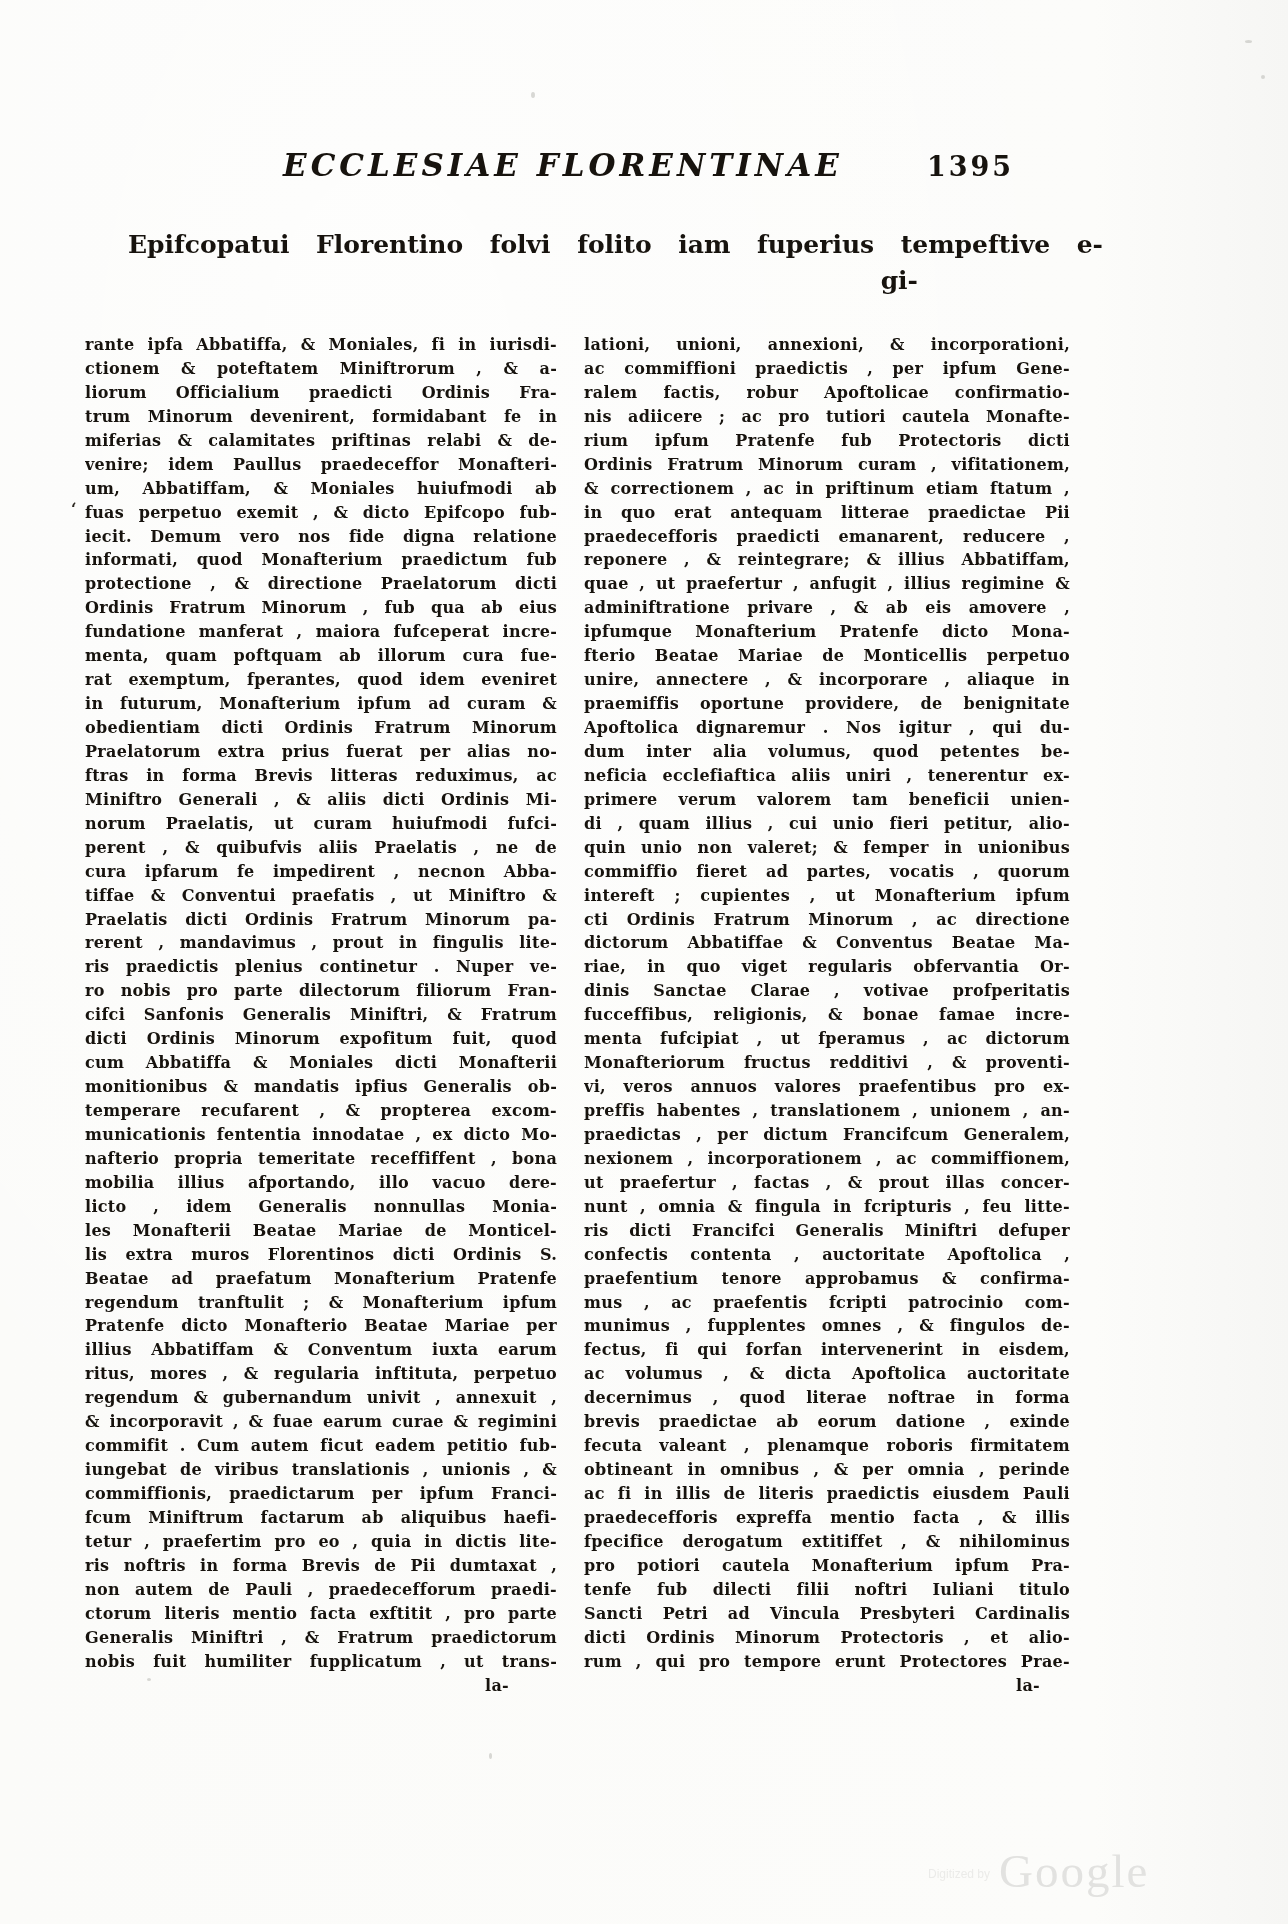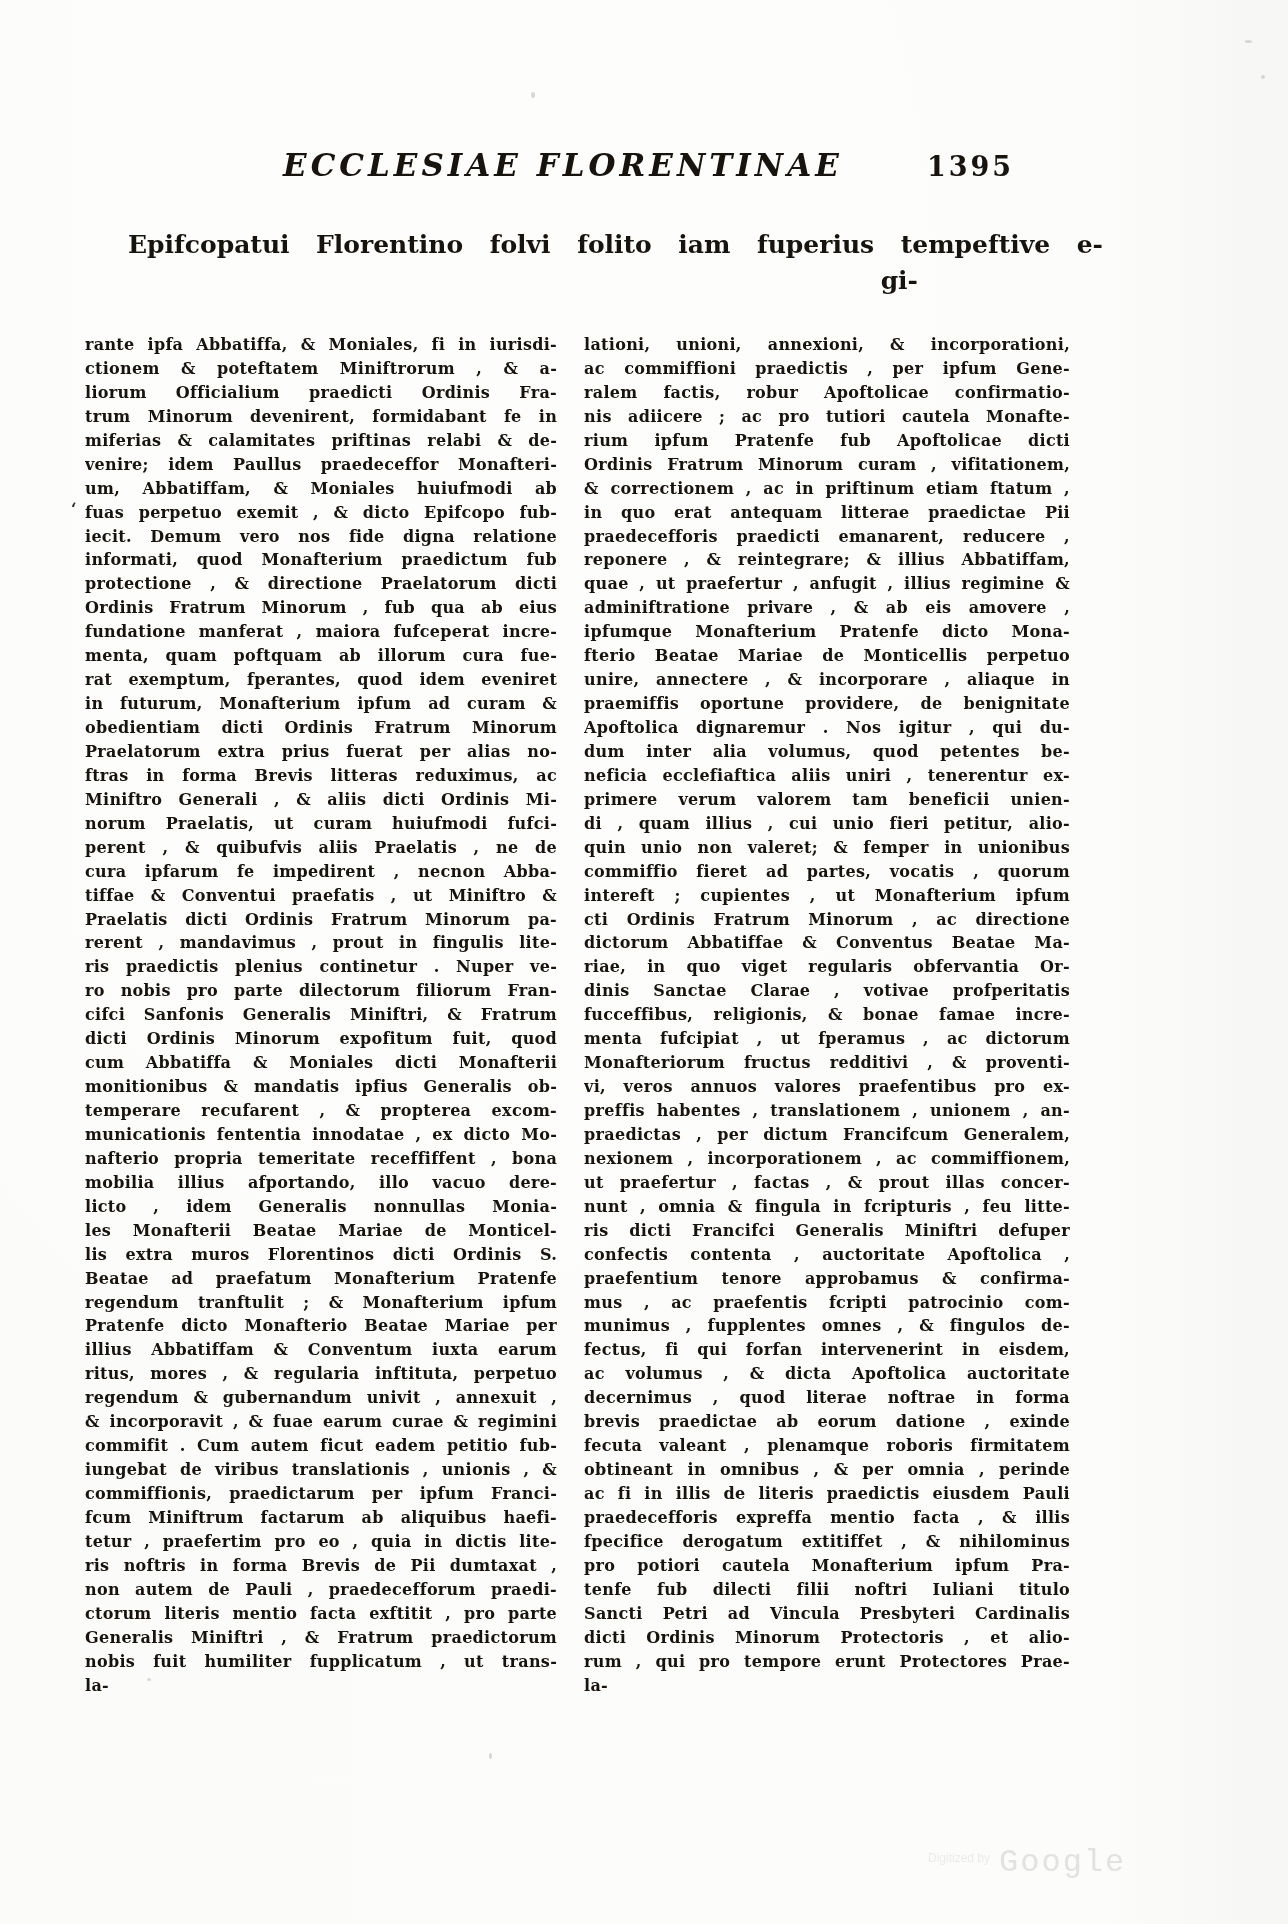--- a/index.html
+++ b/index.html
@@ -41,36 +41,36 @@
 
   
   .columns { position: absolute; top: 333px; left: 85px; width: 985px; display: flex; gap: 27px; }
   .column { font-weight: bold; font-size: 16px; line-height: 23.95px; letter-spacing: 0.3px; }
   .column.col-left  { width: 477px; }
   .column.col-right { width: 491px; }
   .text-line {
     text-align: justify; text-align-last: justify; -moz-text-align-last: justify;
     height: 23.95px; overflow: hidden;
   }
-  .catchword { text-align: left; height: 23.95px; }
+  .catchword { text-align: right; height: 23.95px; }
   .catchword-left  { padding-right: 48px; }
   .catchword-right { padding-right: 30px; }
 
   
   .margin-mark { position: absolute; left: 71px; top: 500px; font-size: 16px; font-weight: bold; color: #2a251e; }
 
   
   .watermark { position: absolute; top: 1844px; left: 928px; white-space: nowrap; filter: blur(0.4px); }
   .wm-prefix {
     font-family: "Liberation Sans", sans-serif;
     font-size: 12px; color: #ebebe9; vertical-align: 9px; margin-right: 9px;
   }
   .wm-brand {
-    font-family: Liberation Mono, monospace;
-    font-size: 32px; color: #e2e2e0; letter-spacing: 2px;
+    font-family: Liberation Serif, serif;
+    font-size: 47px; color: #e2e2e0; letter-spacing: 2px;
   }
 
   
   .speck { position: absolute; background: #b9b9b4; border-radius: 50%; opacity: 0.55; }
   .speck.s1 { left: 1245px; top: 40px;  width: 7px; height: 3px; }
   .speck.s2 { left: 1261px; top: 75px;  width: 4px; height: 4px; }
   .speck.s3 { left: 531px;  top: 92px;  width: 4px; height: 6px; }
   .speck.s4 { left: 489px;  top: 1753px; width: 3px; height: 6px; }
   .speck.s5 { left: 147px;  top: 1678px; width: 4px; height: 3px; }
 </style>
@@ -152,21 +152,21 @@
           <div class="text-line">nobis fuit humiliter fupplicatum , ut trans-</div>
         </div>
       <div class="catchword catchword-left">la-</div>
     </div>
     <div class="column col-right">
       <div>
           <div class="text-line">lationi, unioni, annexioni, &amp; incorporationi,</div>
           <div class="text-line">ac commiffioni praedictis , per ipfum Gene-</div>
           <div class="text-line">ralem factis, robur Apoftolicae confirmatio-</div>
           <div class="text-line">nis adiicere ; ac pro tutiori cautela Monafte-</div>
-          <div class="text-line">rium ipfum Pratenfe fub Apoftolicae dicti</div>
+          <div class="text-line">rium ipfum Pratenfe fub Protectoris dicti</div>
           <div class="text-line">Ordinis Fratrum Minorum curam , vifitationem,</div>
           <div class="text-line">&amp; correctionem , ac in priftinum etiam ftatum ,</div>
           <div class="text-line">in quo erat antequam litterae praedictae Pii</div>
           <div class="text-line">praedecefforis praedicti emanarent, reducere ,</div>
           <div class="text-line">reponere , &amp; reintegrare; &amp; illius Abbatiffam,</div>
           <div class="text-line">quae , ut praefertur , anfugit , illius regimine &amp;</div>
           <div class="text-line">adminiftratione privare , &amp; ab eis amovere ,</div>
           <div class="text-line">ipfumque Monafterium Pratenfe dicto Mona-</div>
           <div class="text-line">fterio Beatae Mariae de Monticellis perpetuo</div>
           <div class="text-line">unire, annectere , &amp; incorporare , aliaque in</div>

